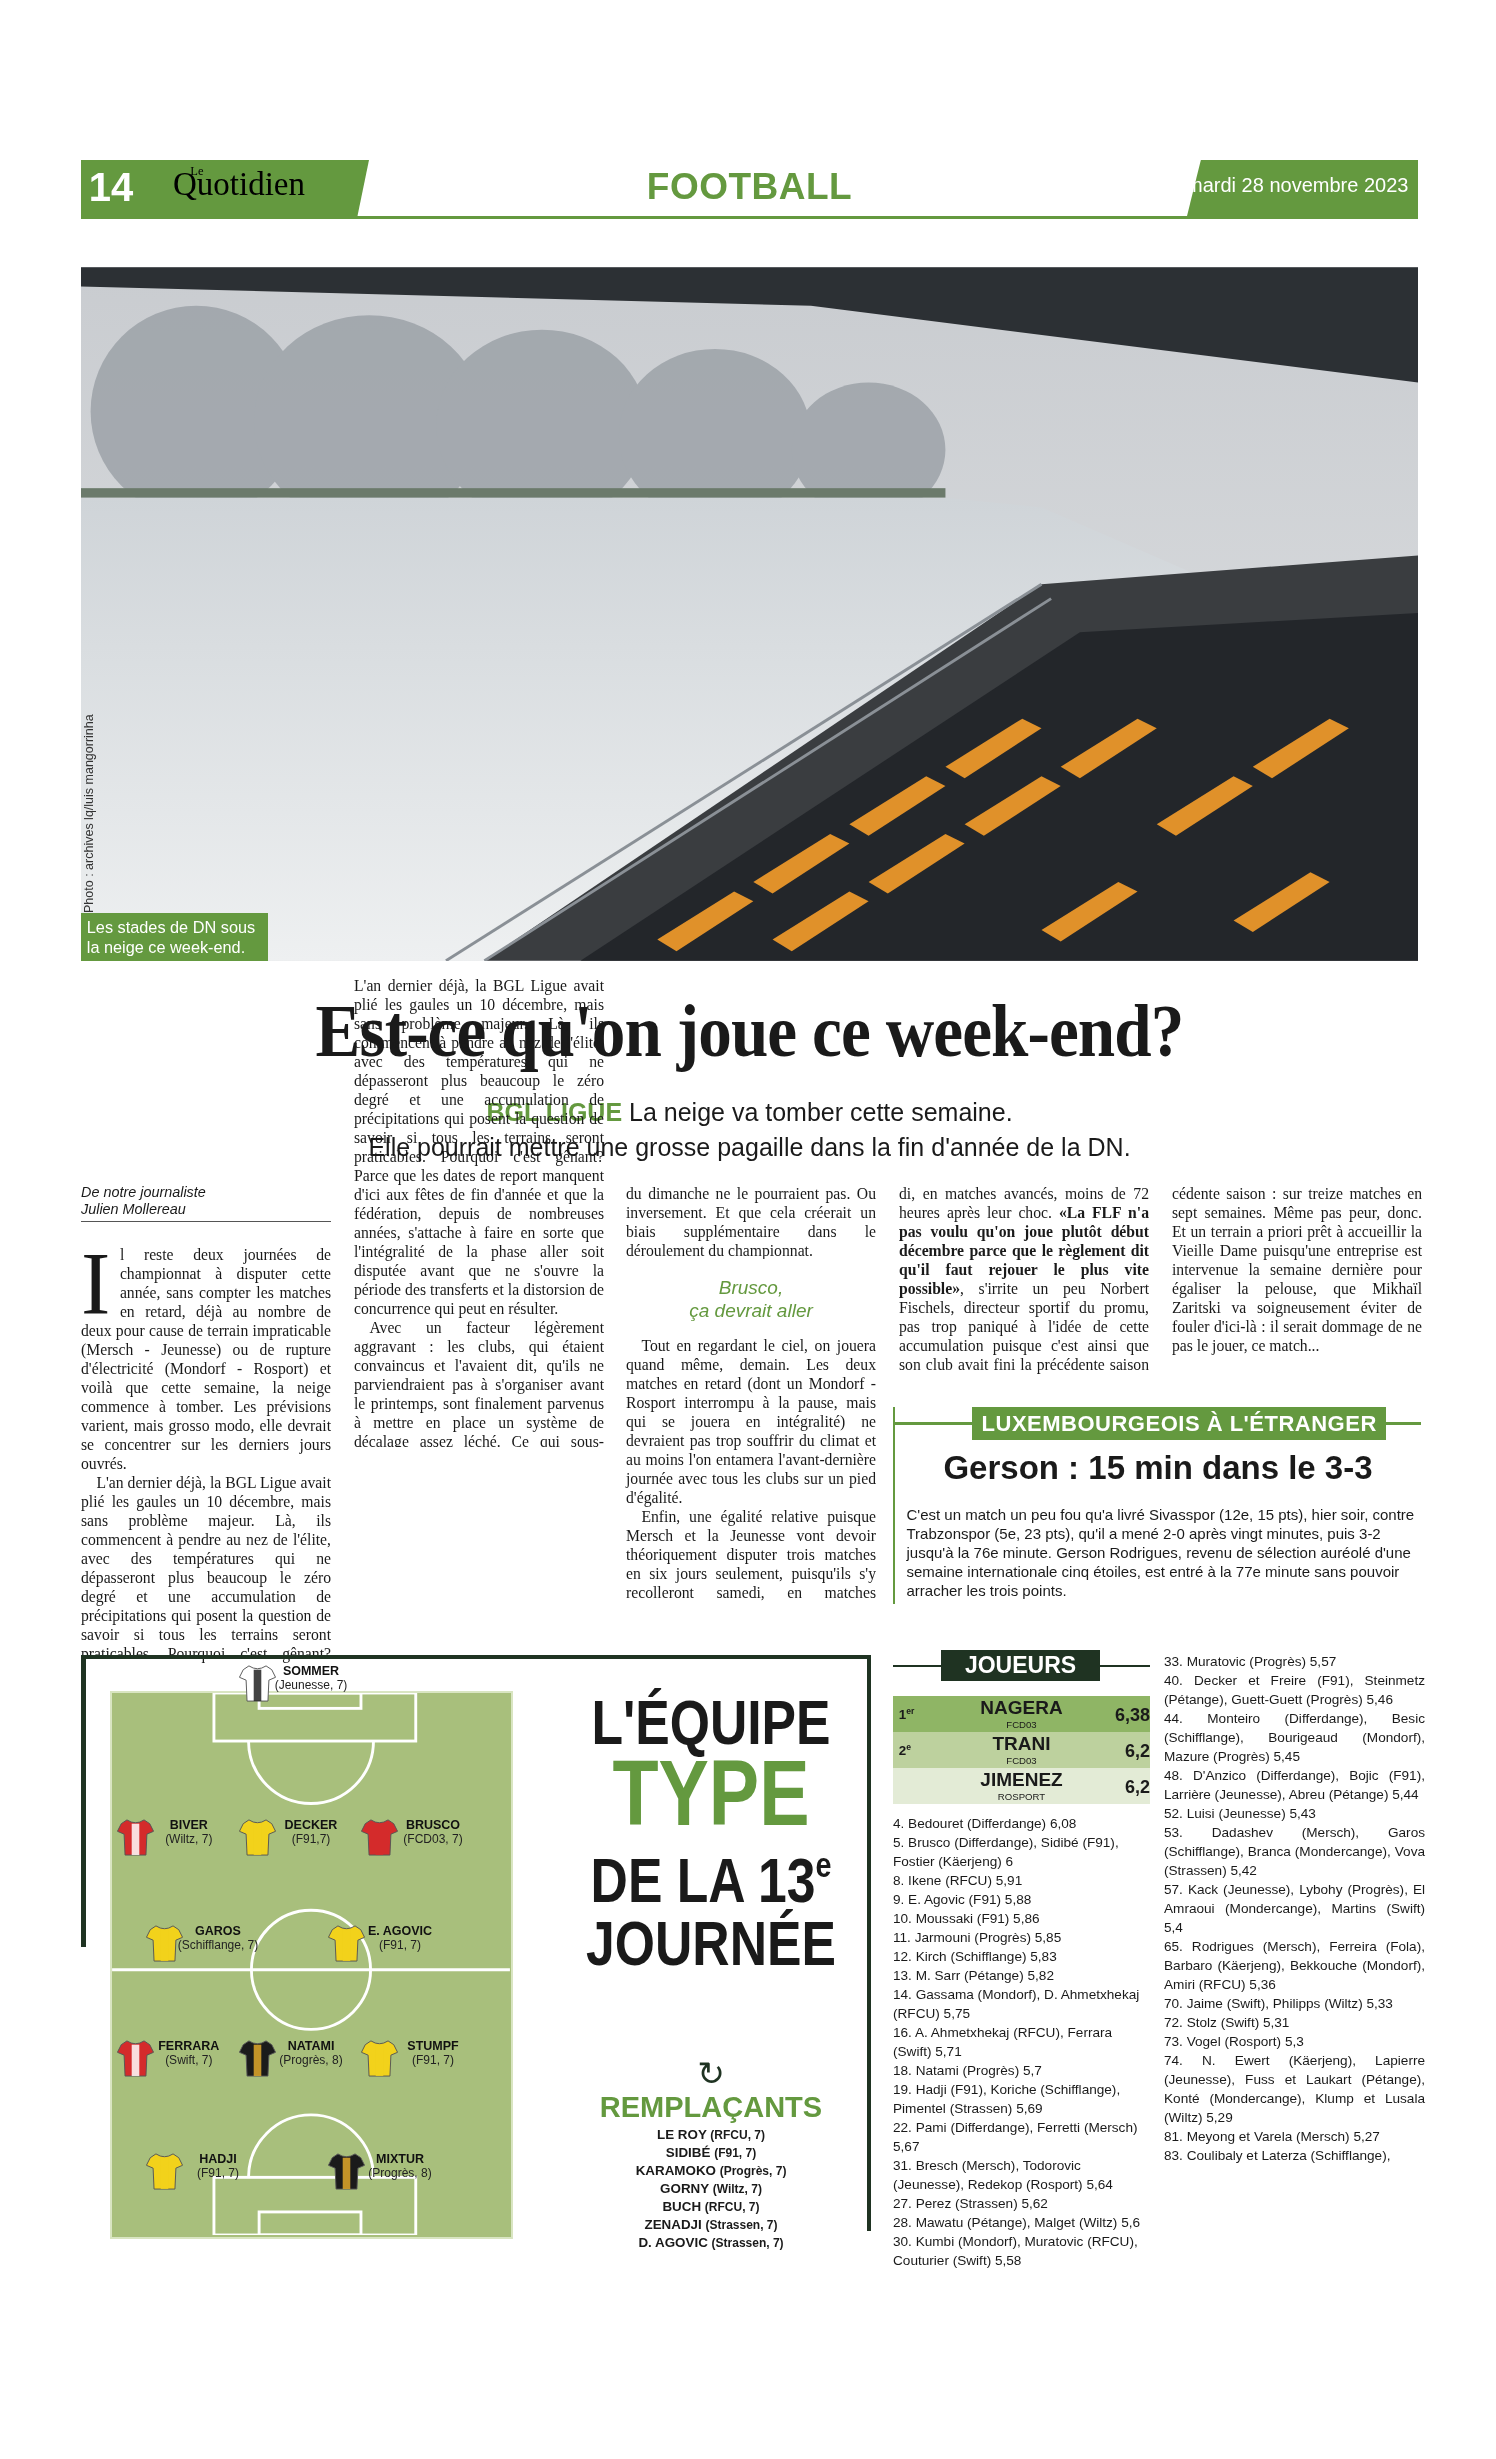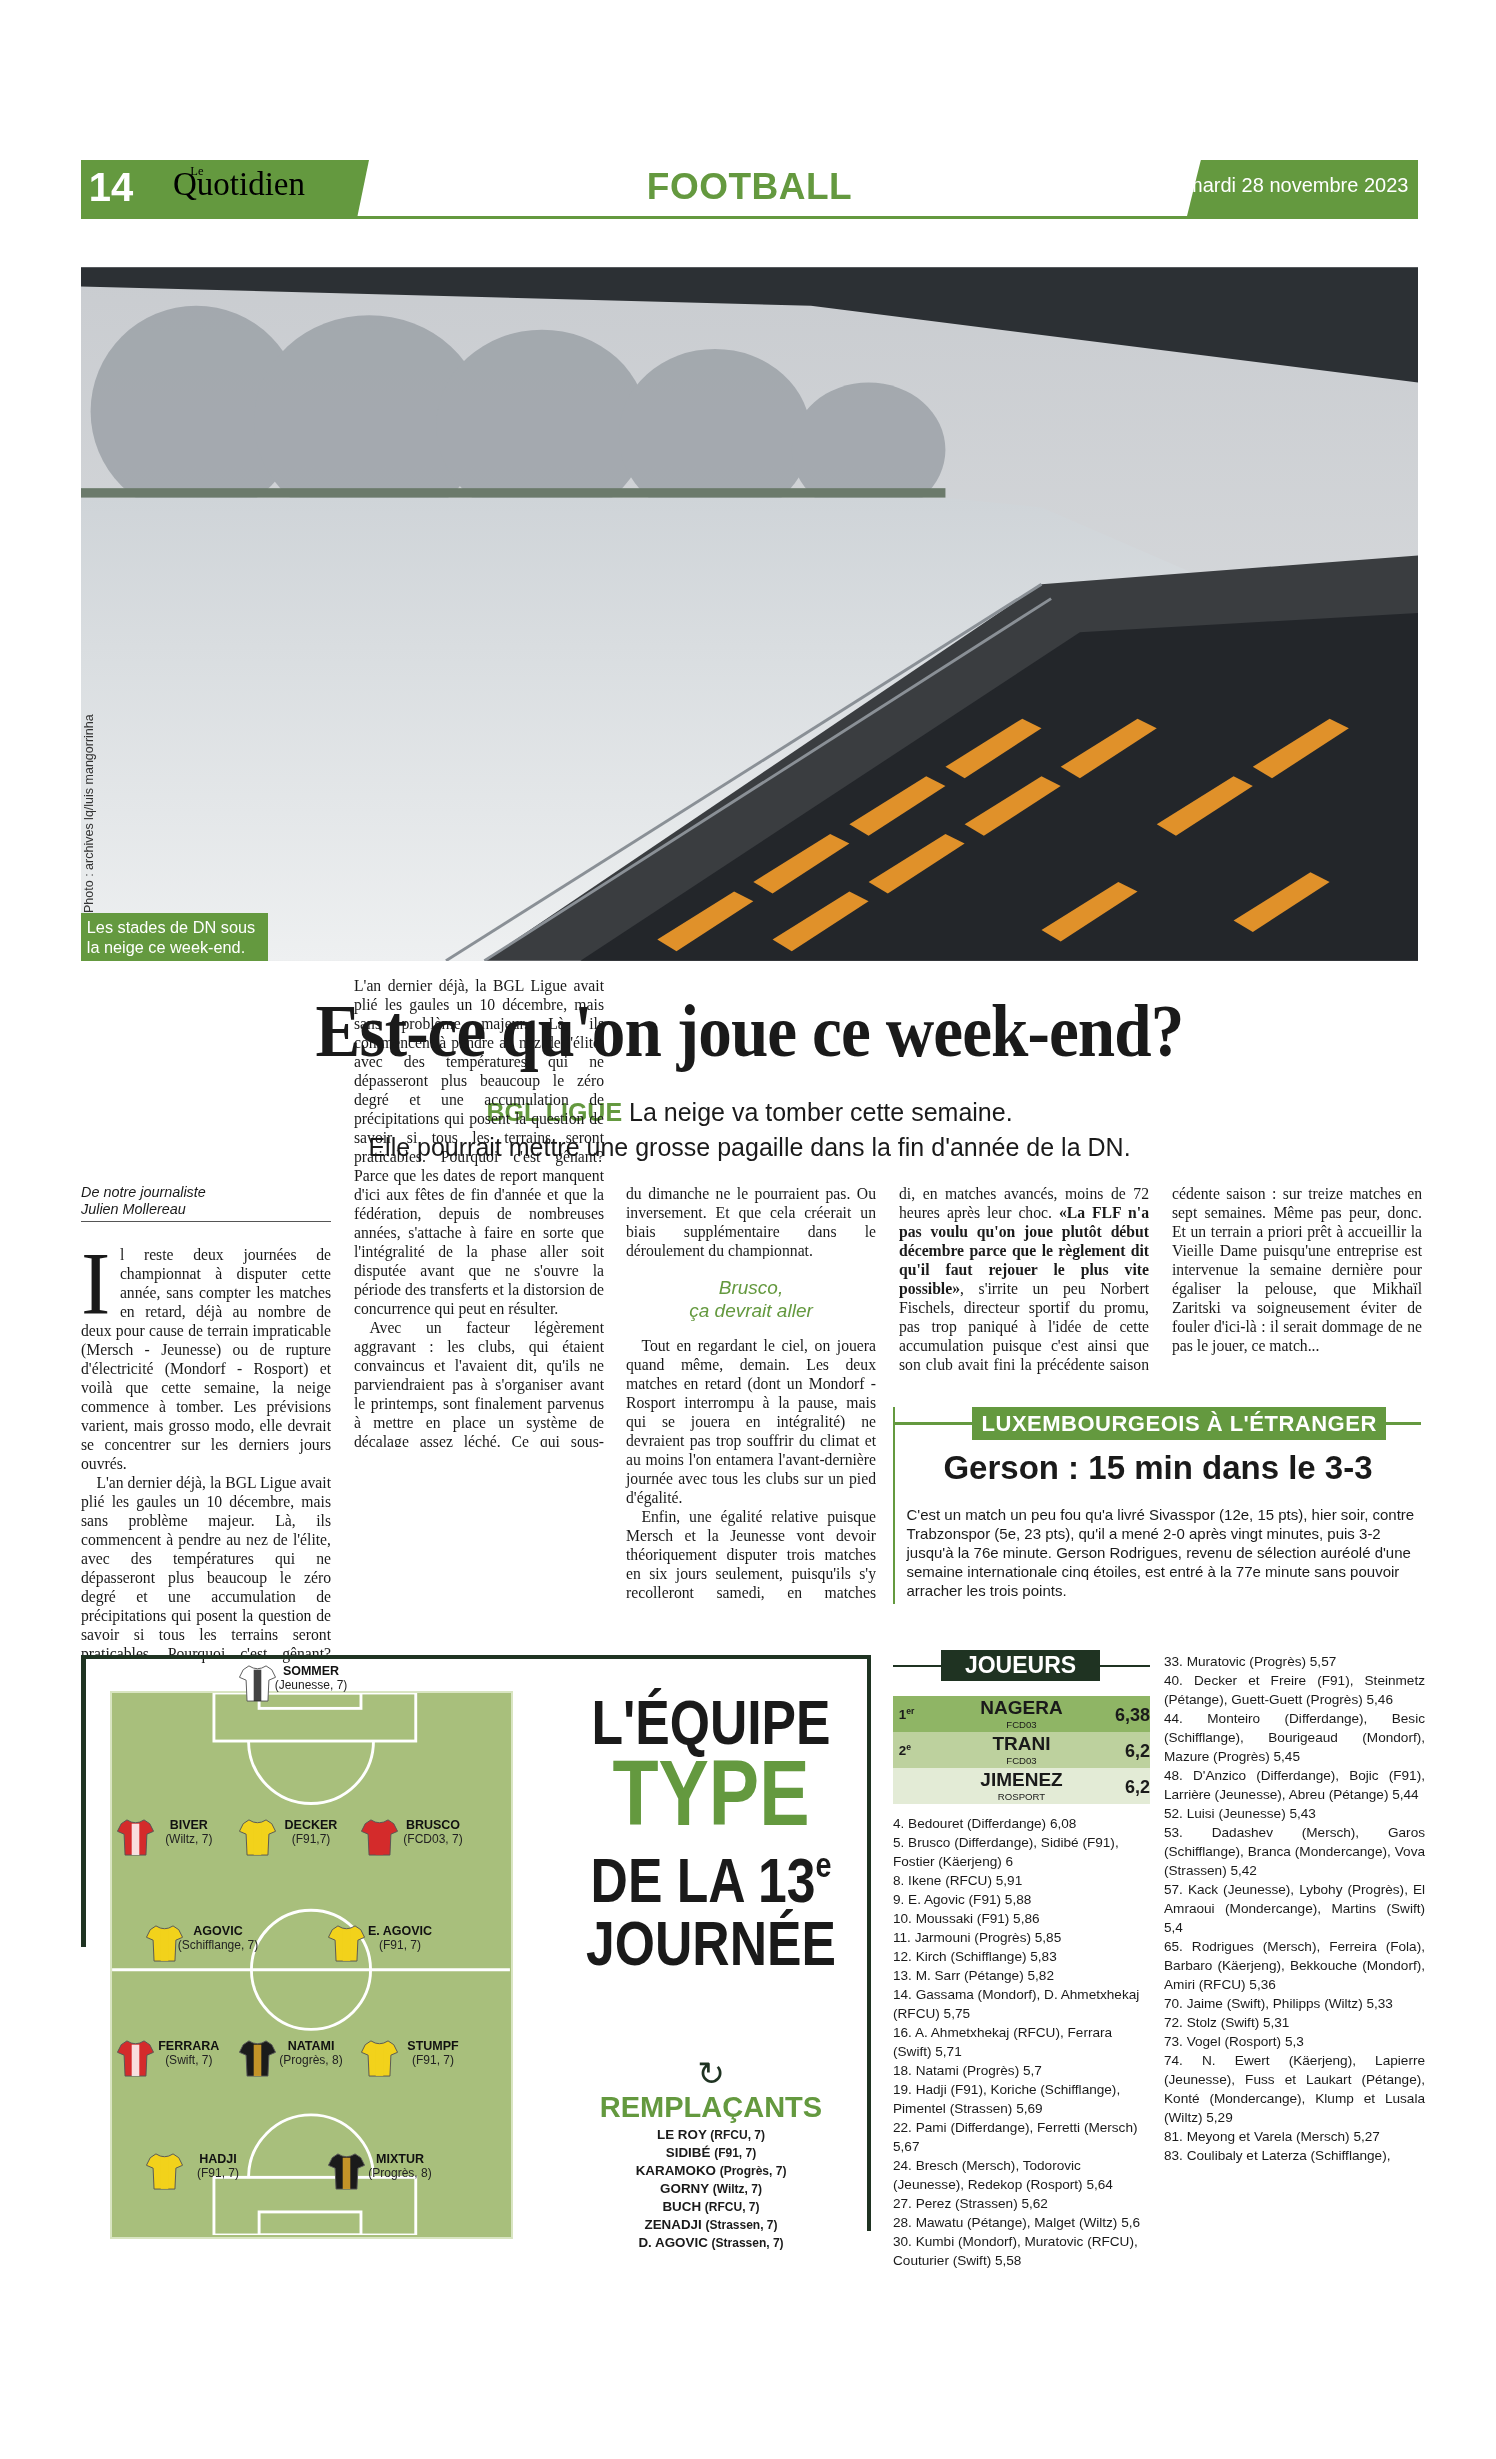--- a/index.html
+++ b/index.html
@@ -250,21 +250,21 @@
           <path d="M15 6 L23 6 L23 39 L15 39 Z" fill="#d42b2b" opacity="0.85"></path>
         </svg>
         <div class="pname">BRUSCO</div>
         <div class="pclub">(FCD03, 7)</div>
       </div>
       <div class="player" style="left: 34px; top: 231px;">
         <svg class="jersey" viewBox="0 0 38 40">
           <path d="M10 2 L4 6 L0 14 L7 17 L8 39 L30 39 L31 17 L38 14 L34 6 L28 2 Q19 8 10 2 Z" fill="#f2d21b" stroke="#555" stroke-width="1"></path>
           <path d="M15 6 L23 6 L23 39 L15 39 Z" fill="#f2d21b" opacity="0.85"></path>
         </svg>
-        <div class="pname">AGOVIC</div>
+        <div class="pname">GAROS</div>
         <div class="pclub">(Schifflange, 7)</div>
       </div>
       <div class="player" style="left: 216px; top: 231px;">
         <svg class="jersey" viewBox="0 0 38 40">
           <path d="M10 2 L4 6 L0 14 L7 17 L8 39 L30 39 L31 17 L38 14 L34 6 L28 2 Q19 8 10 2 Z" fill="#f2d21b" stroke="#555" stroke-width="1"></path>
           <path d="M15 6 L23 6 L23 39 L15 39 Z" fill="#f2d21b" opacity="0.85"></path>
         </svg>
         <div class="pname">E. AGOVIC</div>
         <div class="pclub">(F91, 7)</div>
       </div>
@@ -363,21 +363,21 @@
     <div>9. E. Agovic (F91) 5,88</div>
     <div>10. Moussaki (F91) 5,86</div>
     <div>11. Jarmouni (Progrès) 5,85</div>
     <div>12. Kirch (Schifflange) 5,83</div>
     <div>13. M. Sarr (Pétange) 5,82</div>
     <div>14. Gassama (Mondorf), D. Ahmetxhekaj (RFCU) 5,75</div>
     <div>16. A. Ahmetxhekaj (RFCU), Ferrara (Swift) 5,71</div>
     <div>18. Natami (Progrès) 5,7</div>
     <div>19. Hadji (F91), Koriche (Schifflange), Pimentel (Strassen) 5,69</div>
     <div>22. Pami (Differdange), Ferretti (Mersch) 5,67</div>
-    <div>24. Bresch (Mersch), Todorovic (Jeunesse), Redekop (Rosport) 5,64</div>
+    <div>31. Bresch (Mersch), Todorovic (Jeunesse), Redekop (Rosport) 5,64</div>
     <div>27. Perez (Strassen) 5,62</div>
     <div>28. Mawatu (Pétange), Malget (Wiltz) 5,6</div>
     <div>30. Kumbi (Mondorf), Muratovic (RFCU), Couturier (Swift) 5,58</div>
   </div>
 <div id="rank-list-2" class="abs">
     <div>33. Muratovic (Progrès) 5,57</div>
     <div>40. Decker et Freire (F91), Steinmetz (Pétange), Guett-Guett (Progrès) 5,46</div>
     <div>44. Monteiro (Differdange), Besic (Schifflange), Bourigeaud (Mondorf), Mazure (Progrès) 5,45</div>
     <div>48. D'Anzico (Differdange), Bojic (F91), Larrière (Jeunesse), Abreu (Pétange) 5,44</div>
     <div>52. Luisi (Jeunesse) 5,43</div>

